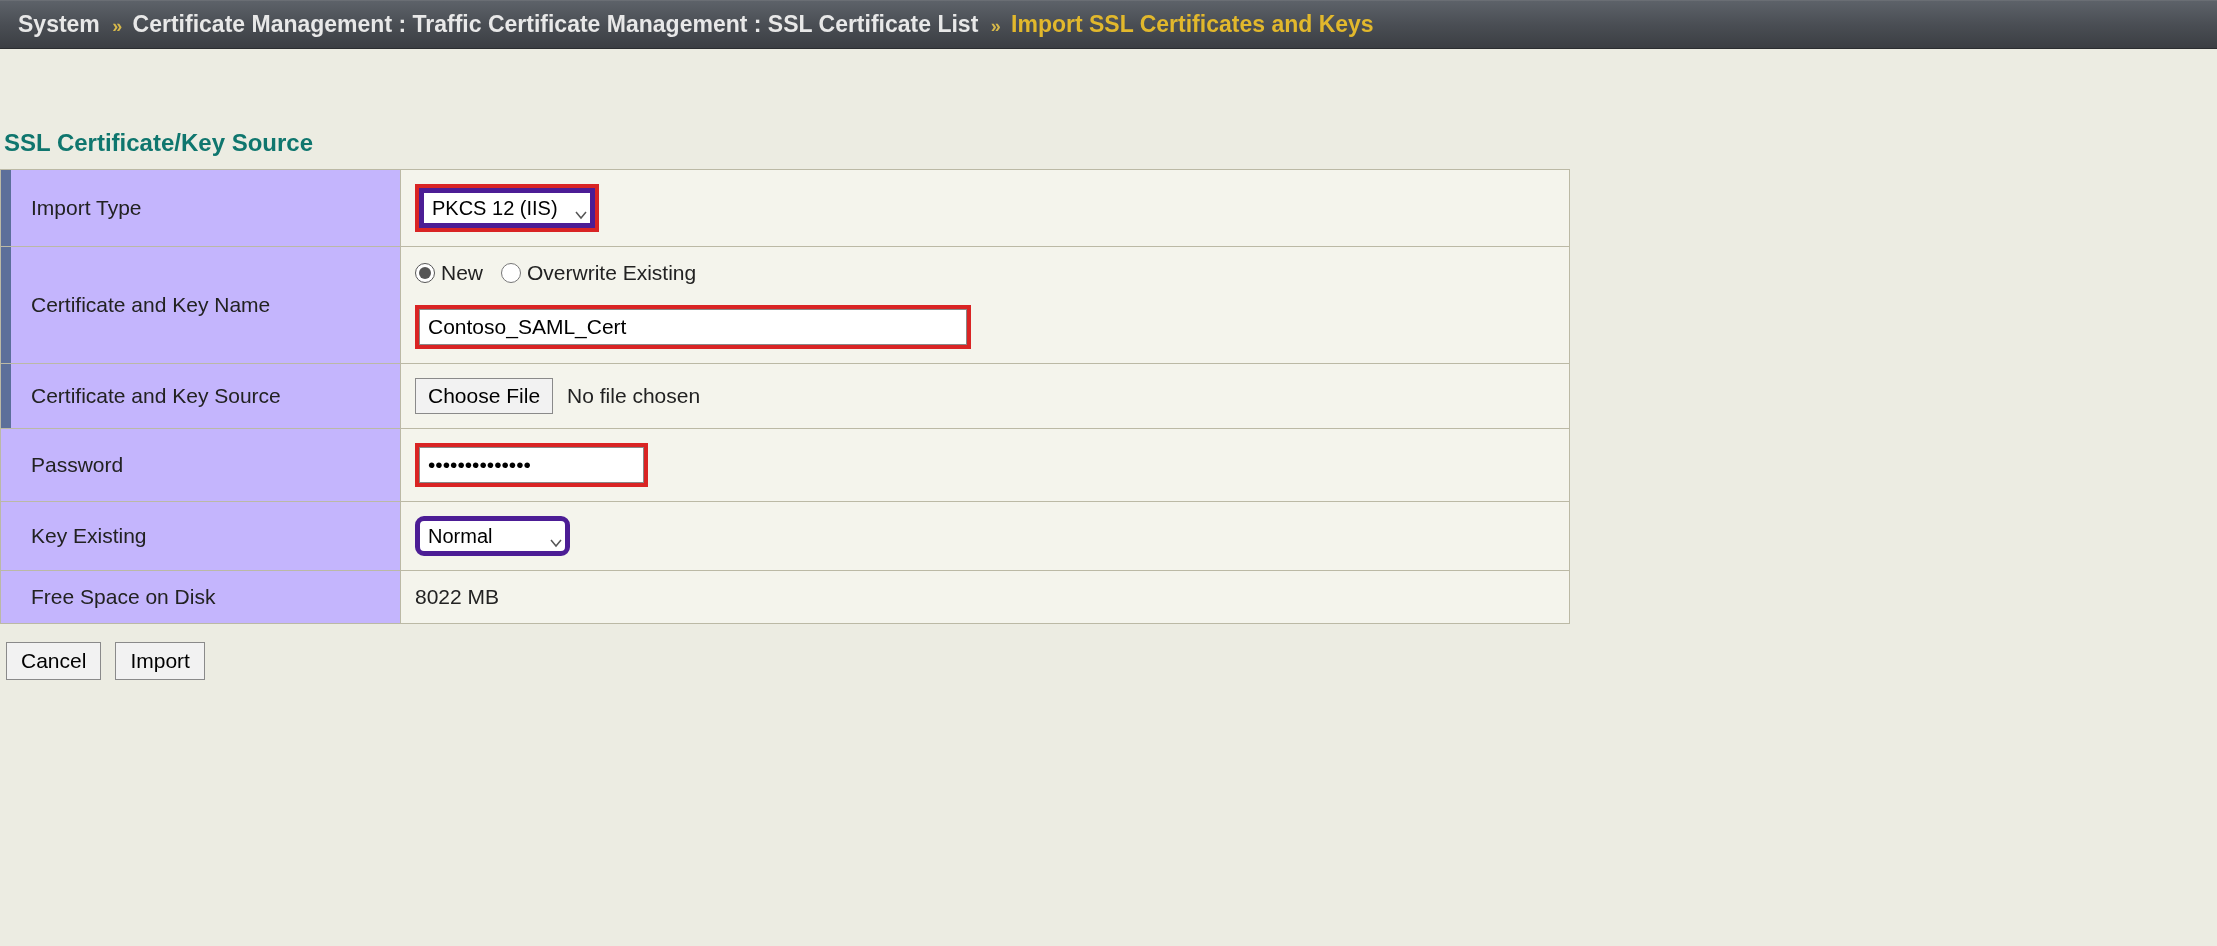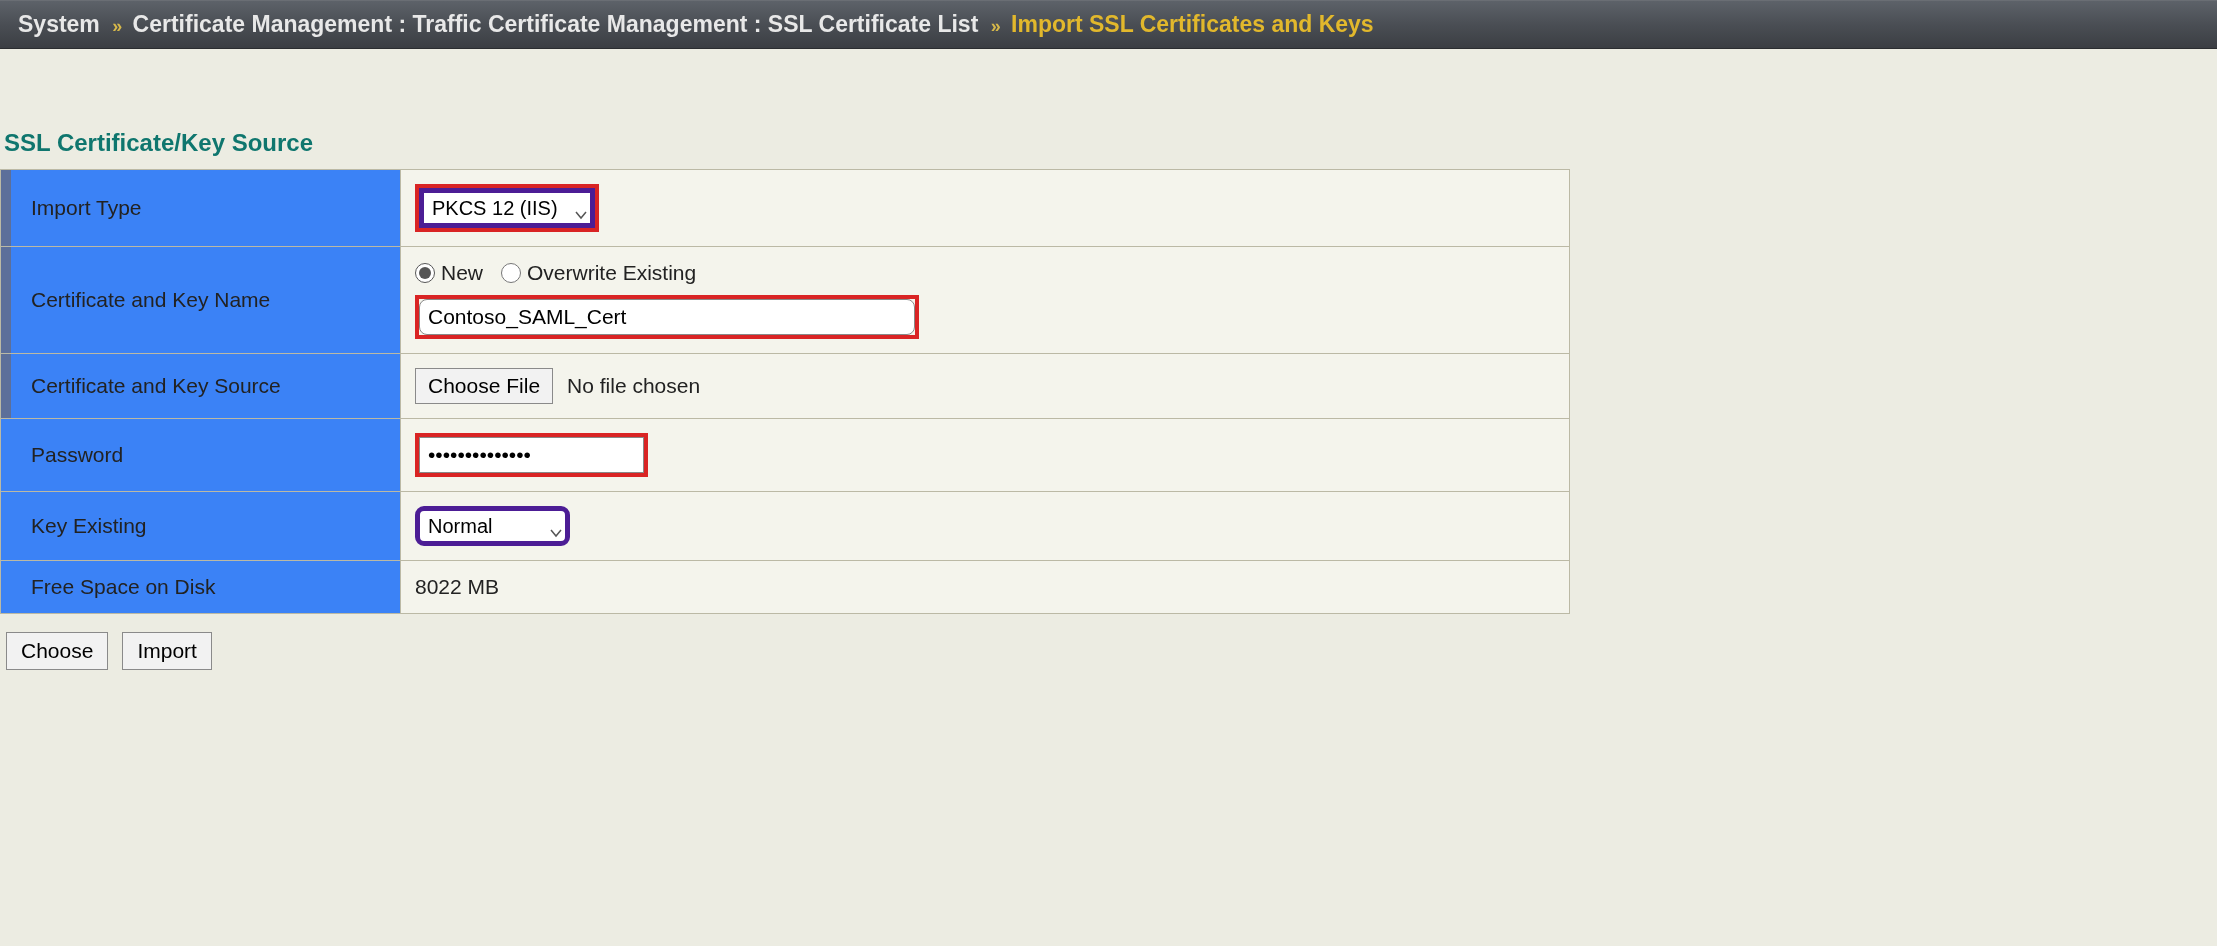--- a/index.html
+++ b/index.html
@@ -40,21 +40,21 @@
     }
     .form-table tr { }
     .form-table td {
       border: 1px solid #bbb9a5;
       padding: 14px 14px;
       vertical-align: middle;
       font-size: 21px;
     }
     .form-table td.label-cell {
       width: 400px;
-      background: #3b82f6;
+      background: #c4b5fd;
       position: relative;
       padding-left: 30px;
     }
     .form-table tr.accent td.label-cell::before {
       content: "";
       position: absolute;
       left: 0; top: 0; bottom: 0;
       width: 10px;
       background: #5c6f9a;
     }
@@ -71,31 +71,31 @@
     }
     .select-wrap { position: relative; display: inline-flex; align-items: center; }
     .select-wrap .caret {
       position: absolute;
       right: 8px;
       top: 50%;
       transform: translateY(-50%);
       width: 12px; height: 12px;
       pointer-events: none;
     }
-    .radio-row { display: flex; align-items: flex-end; gap: 6px; margin-bottom: 10px; }
+    .radio-row { display: flex; align-items: flex-end; gap: 6px; margin-bottom: 20px; }
     .radio-row label { margin-right: 12px; display: inline-flex; align-items: center; gap: 6px; font-size: 21px; }
     input[type="radio"] { width: 20px; height: 20px; accent-color: #555; }
     input[type="text"], input[type="password"] {
       font-family: inherit;
       font-size: 21px;
       padding: 5px 8px;
       border: 1px solid #888;
       background: #fff;
     }
-    .name-input { width: 496px; border-radius: 8px; }
+    .name-input { width: 548px; }
     .pwd-input { width: 225px; }
     .file-btn {
       font-family: inherit;
       font-size: 21px;
       padding: 5px 12px;
       border: 1px solid #8a8a8a;
       background: #f2f2f2;
       cursor: pointer;
     }
     .file-row { display: inline-flex; align-items: center; gap: 14px; }
@@ -202,16 +202,16 @@
     <tr>
       <td class="label-cell">Free Space on Disk</td>
       <td class="input-cell">
         <span class="static-text">8022 MB</span>
       </td>
     </tr>
   </tbody>
     </table>
 
   <div class="action-bar">
-    <button class="btn">Choose</button>
+    <button class="btn">Cancel</button>
     <button class="btn">Import</button>
   </div>
 </div>
 
 </body></html>

